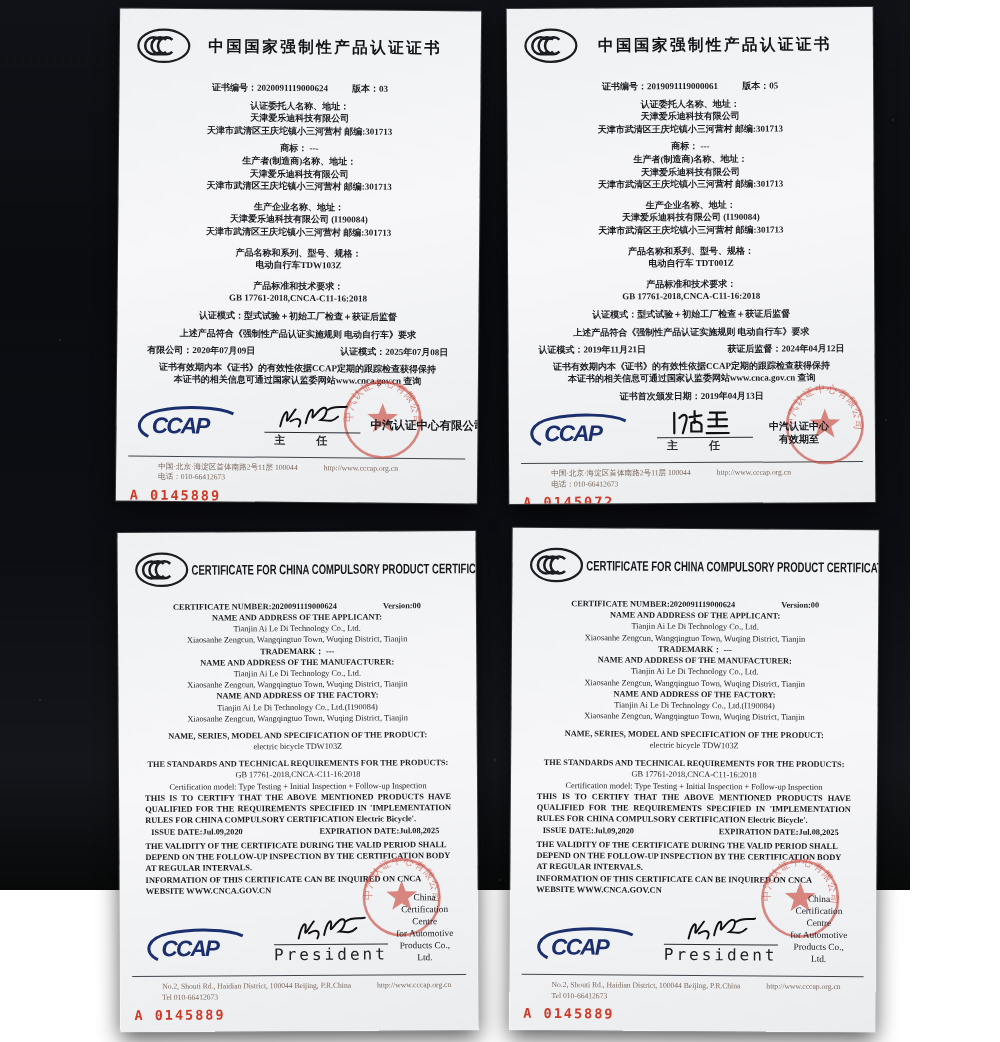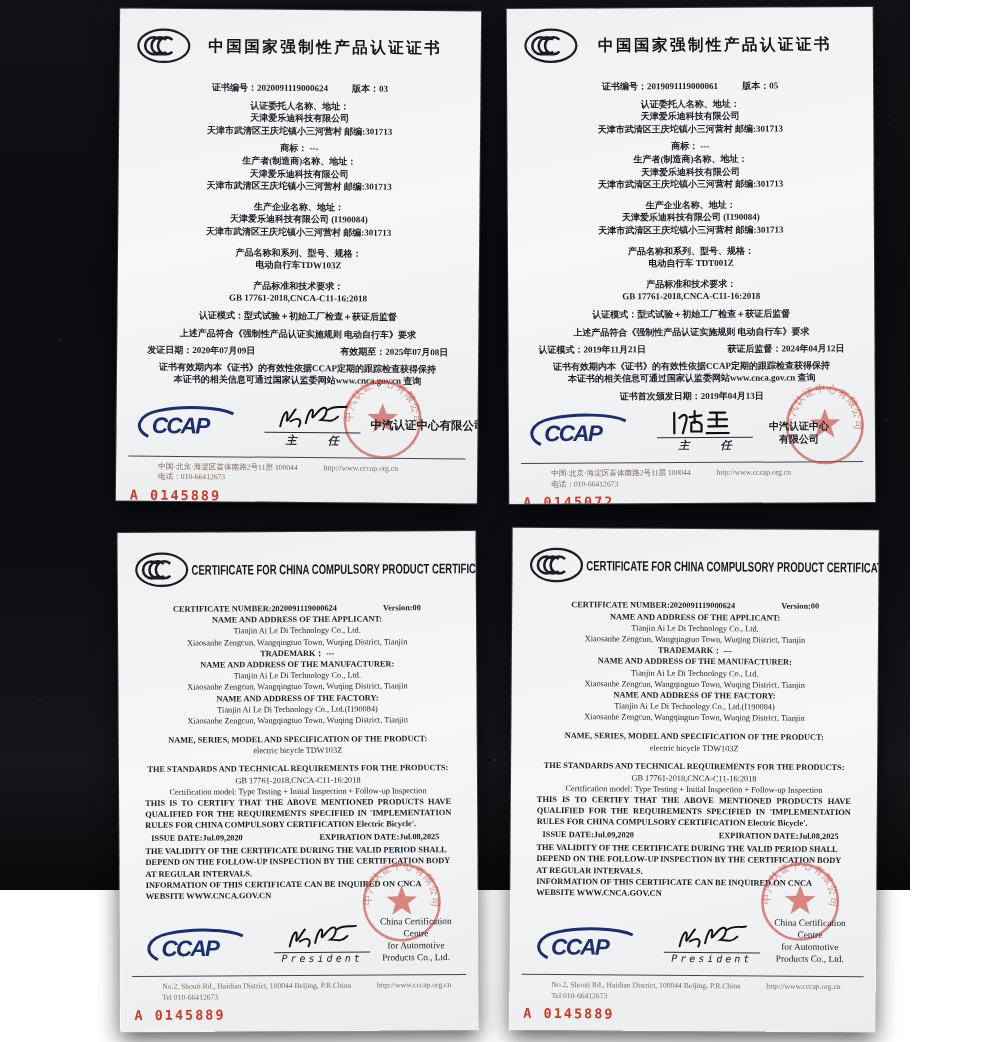--- a/index.html
+++ b/index.html
@@ -47,25 +47,25 @@
                font-size:9px; font-weight:700; line-height:12.6px; margin:5px 0 4px; }
   .en .dates-row { font-size:8.3px; font-weight:700; padding:0 38px 0 32px; margin:1px 0; }
   .para { text-align:justify; padding:0 26px; font-size:8.4px; line-height:11.2px; font-weight:700; }
   .para-left { text-align:left; }
 
   .sign-row { position:relative; display:flex; align-items:center;
               padding:0 18px; margin-top:14px; height:64px; }
   .en .sign-row { margin-top:auto; height:70px; align-items:flex-end; padding:0 24px 2px; }
   .ccap-logo { flex:0 0 auto; width:104px; }
   .ccap-logo svg { display:block; width:104px; height:38px; }
-  .sig-block { text-align:center; margin-left:26px; z-index:2;font-style:italic; }
+  .sig-block { margin-left:26px; z-index:2; }
   .sig-scribble { display:block; width:96px; height:34px; margin:0 auto; }
   .sig-underline { border-top:1.2px solid #2c2d33; margin-top:-3px; }
   .role-cn { font-size:11px; font-weight:600; letter-spacing:10px; padding-left:10px; color:#2a2b30; }
-  .role-en { font-family:"DejaVu Sans Mono",monospace; font-size:10px; letter-spacing:3px; color:#222; }
+  .role-en { font-family:"DejaVu Sans Mono",monospace; font-size:16px; letter-spacing:3px; color:#222; }
   .org-cn-inline { font-size:11.5px; font-weight:700; margin-left:10px; z-index:2; white-space:nowrap; }
   .org-stacked { position:absolute; right:16px; top:14px; width:120px; text-align:center;
                  font-size:10px; font-weight:700; line-height:13px; z-index:2; }
   .org-en { margin-left:8px; text-align:center; font-size:9.3px; font-weight:400;
             line-height:12px; z-index:2; width:150px; }
   .stamp { position:absolute; width:84px; height:84px; color:rgba(198,62,48,.60); z-index:1; }
   .stamp svg { width:100%; height:100%; }
   .stamp-c1 { left:224px; top:-24px; }
   .stamp-c2 { right:8px;  top:-22px; }
   .stamp-en { right:34px; top:-40px; }
@@ -111,22 +111,22 @@
       <div class="line lbl">产品名称和系列、型号、规格：</div>
       <div class="line">电动自行车TDW103Z</div>
       <div class="gap-m"></div>
       <div class="line lbl">产品标准和技术要求：</div>
       <div class="line">GB 17761-2018,CNCA-C11-16:2018</div>
       <div class="gap-s"></div>
       <div class="line lbl">认证模式：型式试验＋初始工厂检查＋获证后监督</div>
       <div class="gap-s"></div>
       <div class="line">上述产品符合《强制性产品认证实施规则 电动自行车》要求</div>
       <div class="dates-row">
-        <span>发证日期：2020年07月09日</span>
-        <span>有效期至：2025年07月08日</span>
+        <span>有限公司：2020年07月09日</span>
+        <span>认证模式：2025年07月08日</span>
       </div>
       <div class="line">证书有效期内本《证书》的有效性依据CCAP定期的跟踪检查获得保持</div>
       <div class="line">本证书的相关信息可通过国家认监委网站www.cnca.gov.cn 查询</div>
     </div>
     <div class="sign-row">
       <span class="ccap-logo">
         <svg viewBox="0 0 120 42">
             <path d="M16 37 C-2 28 4 12 28 7 C56 1 98 2 114 10" fill="none" stroke="#1b2f6e" stroke-width="3.4"></path>
             <text x="20" y="33" font-family="Liberation Sans, sans-serif" font-style="italic" font-weight="bold" font-size="26" letter-spacing="-2" fill="#1b2f6e">CCAP</text>
           </svg>
@@ -214,21 +214,21 @@
       </span>
       <div class="sig-block">
         <svg class="sig-scribble" viewBox="0 0 96 40">
             <path d="M12 8 L12 32 M18 14 C24 8 28 10 26 18 L22 32 M36 6 L36 20 M30 13 L44 11 M32 20 C36 18 42 18 44 22 L44 30 L32 30 L32 22 M54 8 L72 8 M62 8 L62 24 M52 16 L74 16 M52 24 L74 24 M50 32 L76 32" fill="none" stroke="#101015" stroke-width="2.6" stroke-linecap="round"></path>
           </svg>
         <div class="sig-underline"></div>
         <div class="role-cn">主　任</div>
       </div>
       <div class="org-stacked">
         <div>中汽认证中心</div>
-        <div>有限公司</div>
+        <div>有效期至</div>
       </div>
       <div class="stamp stamp-c2">
         <svg viewBox="0 0 100 100">
             <defs>
               <path id="stampA2" d="M 16 58 A 36 36 0 1 1 84 58"></path>
             </defs>
             <circle cx="50" cy="50" r="45" fill="none" stroke="currentColor" stroke-width="3"></circle>
             <text font-size="12" fill="currentColor" letter-spacing="1"><textPath href="#stampA2" startOffset="4%">中汽认证中心有限公司</textPath></text>
             <path d="M50 30 L54.7 42.8 L68.3 43.2 L57.5 51.5 L61.4 64.6 L50 56.9 L38.6 64.6 L42.5 51.5 L31.7 43.2 L45.3 42.8 Z" fill="currentColor"></path>
           </svg>

